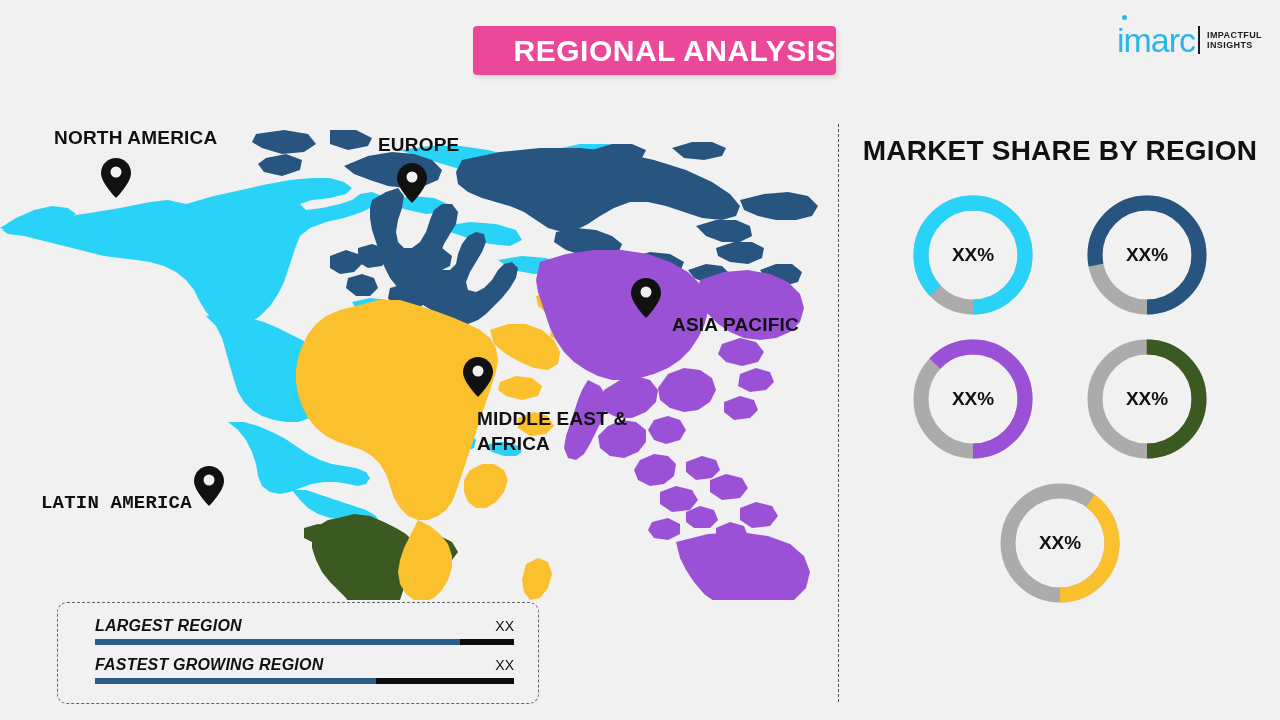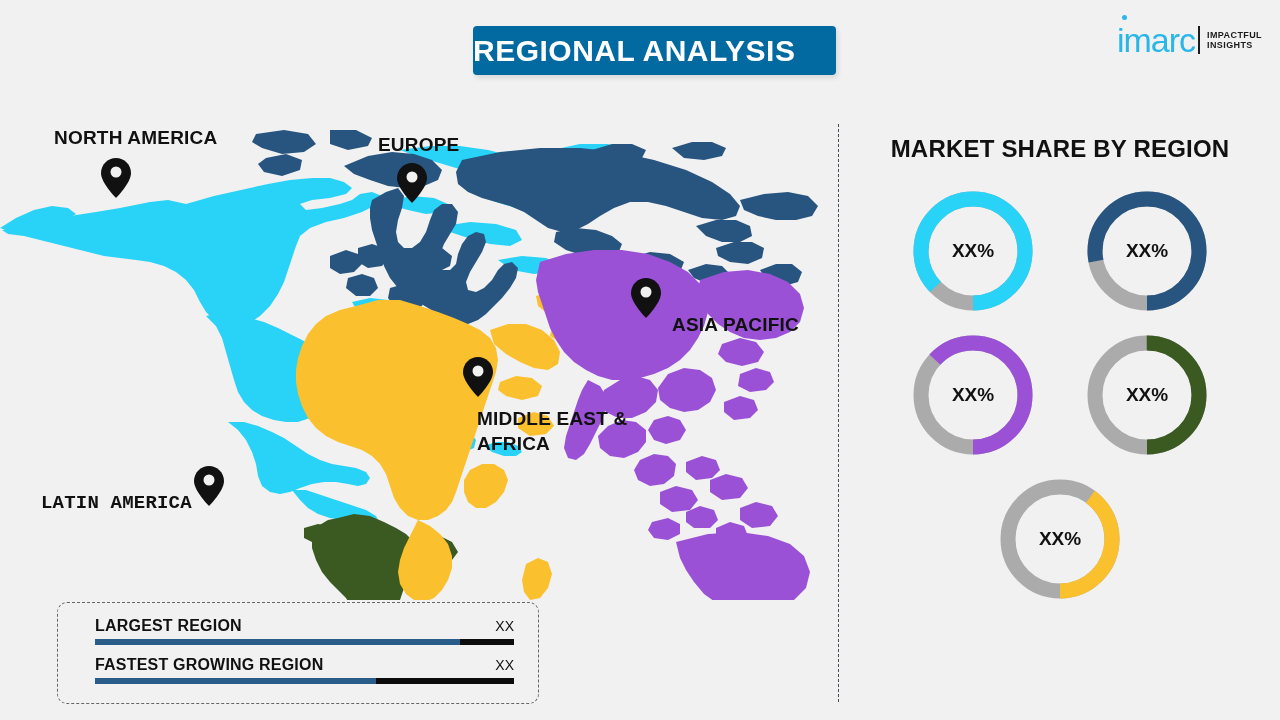--- a/index.html
+++ b/index.html
@@ -13,23 +13,23 @@
     position: relative;
     width: 1280px; height: 720px;
     background: #f1f1f1;
   }
 
   
   #title-banner {
     position: absolute;
     left: 473px; top: 26px;
     width: 363px; height: 49px;
-    background: #0369a1;
+    background: #ec4899;
     border-radius: 4px;
-    display: flex; align-items: center; justify-content: flex-start;
+    display: flex; align-items: center; justify-content: flex-end;
     box-shadow: 2px 3px 5px rgba(0,0,0,0.10);
   }
   #title-text {
     color: #ffffff;
     font-size: 30px;
     font-weight: bold;
     letter-spacing: 0.5px;
     white-space: nowrap;
   }
 
@@ -96,35 +96,35 @@
     width: 482px; height: 102px;
     border: 1.5px dashed #666;
     border-radius: 10px;
     padding: 14px 24px 0 37px;
   }
   .stat-row { margin-bottom: 11px; }
   .stat-head {
     display: flex; align-items: baseline; justify-content: space-between;
   }
   .stat-label {
-    font-size: 16px; font-weight: bold; color: #111; letter-spacing: 0.2px;
+    font-size: 16px; font-weight: bold; color: #111; letter-spacing: 0.2px; font-style: italic;
   }
   .stat-value {
     font-size: 14px; font-weight: normal; color: #111;
   }
   .stat-bar {
     margin-top: 4px; height: 6px; width: 100%;
     background: #0c0c0c; border-radius: 0; overflow: hidden;
   }
   .stat-fill { height: 100%; background: #2a5c8a; }
 
   
   #donuts-panel { position: absolute; left: 855px; top: 125px; width: 410px; height: 575px; }
   #donuts-title {
-    text-align: center; font-size: 24px; font-weight: bold;
+    text-align: center; font-size: 28px; font-weight: bold;
     color: #111; letter-spacing: 0.2px; margin-top: 10px;
   }
   #donut-grid {
     margin-top: 22px;
     display: flex; flex-wrap: wrap; justify-content: center;
     gap: 12px 42px;
   }
   .donut {
     position: relative; width: 132px; height: 132px;
   }

